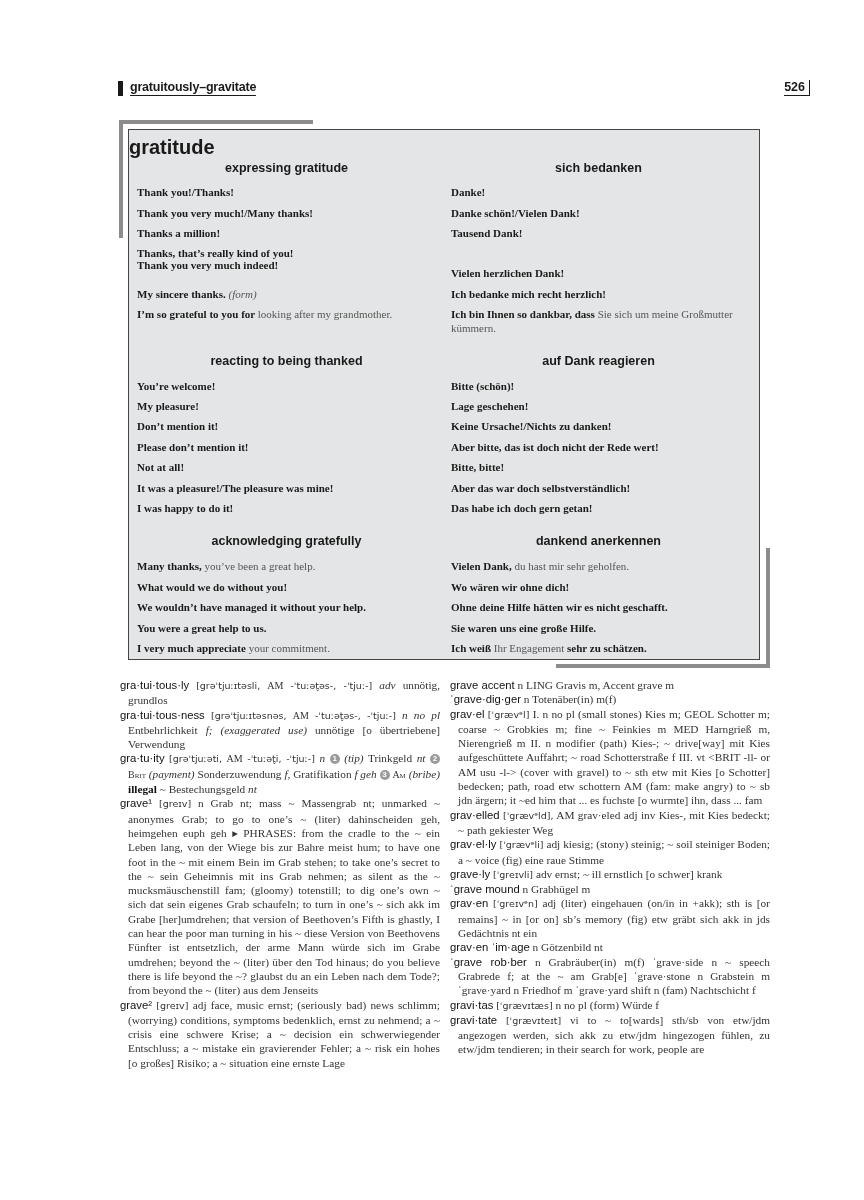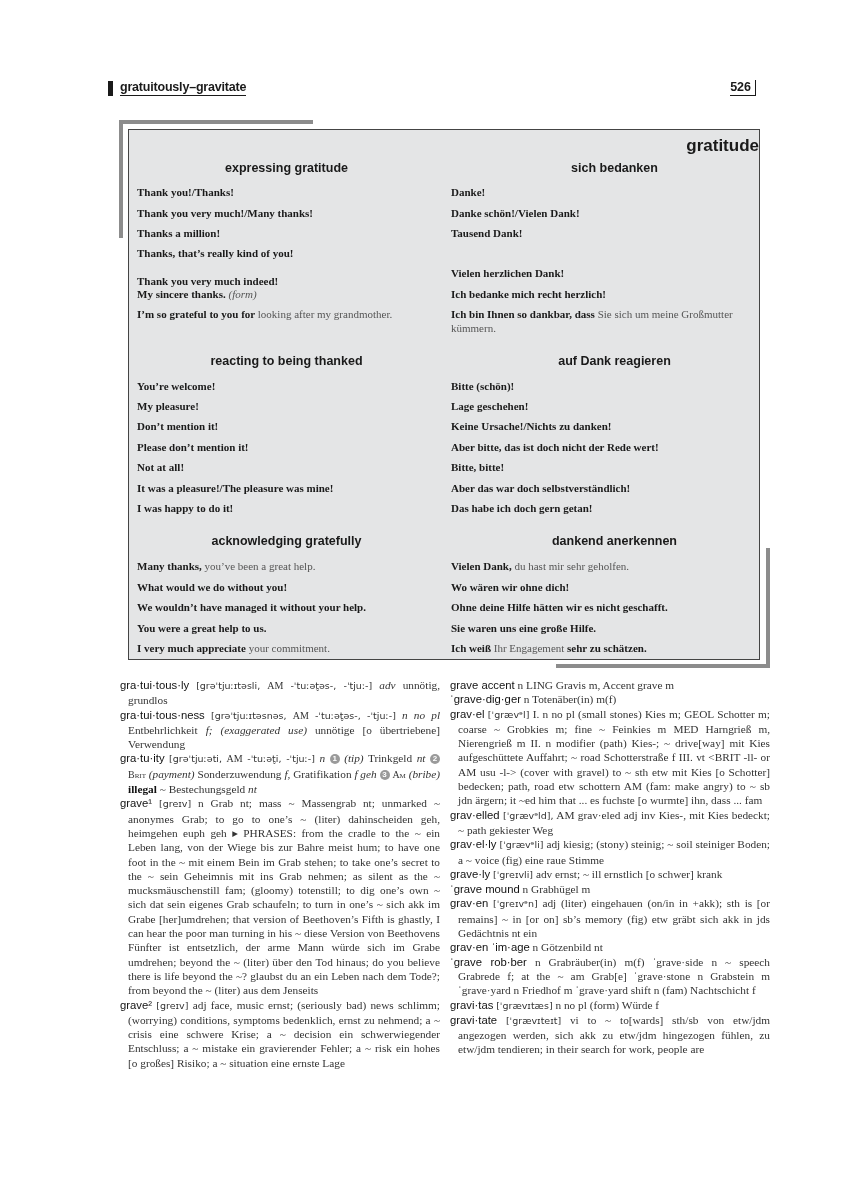--- a/index.html
+++ b/index.html
@@ -1,21 +1,21 @@
 <!DOCTYPE html>
 <html><head>
 <meta charset="utf-8">
 <style>
   html, body { margin: 0; padding: 0; }
   body {
     width: 864px; height: 1200px; background: #ffffff; position: relative; overflow: hidden;
     font-family: "Liberation Serif", "DejaVu Serif", serif; color: #1a1a1a;
   }
   .running-head {
-    position: absolute; left: 108px; top: 80px; width: 650px; height: 18px;
+    position: absolute; left: 118px; top: 80px; width: 650px; height: 18px; padding-left: 44px;
   }
   .rh-bar { position: absolute; left: 0; top: 1px; width: 5px; height: 15px; background: #1a1a1a; }
   .rh-title {
     position: absolute; left: 12px; top: 0; font-family: "Liberation Sans", sans-serif; font-weight: bold;
     font-size: 12.5px; letter-spacing: -0.2px; border-bottom: 1px solid #1a1a1a; padding-bottom: 1px;
   }
   .rh-page {
     position: absolute; right: 2px; top: 0; font-family: "Liberation Sans", sans-serif; font-weight: bold;
     font-size: 12.5px; border-bottom: 1px solid #1a1a1a; padding-bottom: 1px; padding-right: 4px;
     border-right: 1px solid #1a1a1a;
@@ -25,29 +25,29 @@
   .frame-tl-h { position: absolute; left: 119px; top: 120px; width: 194px; height: 4px; background: #8c8c8c; }
   .frame-tl-v { position: absolute; left: 119px; top: 120px; width: 4px; height: 118px; background: #8c8c8c; }
   .frame-br-h { position: absolute; left: 556px; top: 664px; width: 214px; height: 4px; background: #8c8c8c; }
   .frame-br-v { position: absolute; left: 766px; top: 548px; width: 4px; height: 120px; background: #8c8c8c; }
 
   .usage-box {
     position: absolute; left: 128px; top: 129px; width: 630px; height: 529px;
     background: #e4e5e6; border: 1px solid #444;
   }
   .box-title {
-    position: absolute; left: 0; width: 100%; top: 6px; text-align: right;
-    font-family: "Liberation Sans", sans-serif; font-weight: bold; font-size: 17px;
+    position: absolute; left: 0; width: 100%; top: 6px; text-align: left;
+    font-family: "Liberation Sans", sans-serif; font-weight: bold; font-size: 20px;
   }
   .section-head {
     position: absolute; font-family: "Liberation Sans", sans-serif; font-weight: bold; font-size: 12.5px;
     text-align: center;
   }
   .sh-en { left: 0; width: 315px; }
-  .sh-de { left: 328px; width: 315px; }
+  .sh-de { left: 312px; width: 315px; }
   .phrase {
     position: absolute; font-size: 11px; line-height: 14px; font-weight: bold; color: #1a1a1a;
   }
   .phrase .n { font-weight: normal; color: #555; }
   .phrase .i { font-style: italic; font-weight: normal; color: #555; }
   .p-en { left: 8px; width: 300px; }
   .p-de { left: 322px; width: 300px; }
 
   .dict-col {
     position: absolute; top: 678px; width: 320px; font-size: 11.3px; line-height: 14.3px; color: #333;
@@ -87,21 +87,21 @@
   <div class="section-head sh-en" style="top:31px">expressing gratitude</div>
   <div class="section-head sh-de" style="top:31px">sich bedanken</div>
 
   <div class="phrase p-en" style="top:55px">Thank you!/Thanks!</div>
   <div class="phrase p-de" style="top:55px">Danke!</div>
   <div class="phrase p-en" style="top:76px">Thank you very much!/Many thanks!</div>
   <div class="phrase p-de" style="top:76px">Danke schön!/Vielen Dank!</div>
   <div class="phrase p-en" style="top:96px">Thanks a million!</div>
   <div class="phrase p-de" style="top:96px">Tausend Dank!</div>
   <div class="phrase p-en" style="top:116px">Thanks, that’s really kind of you!</div>
-  <div class="phrase p-en" style="top:144px">Thank you very much indeed!</div>
+  <div class="phrase p-en" style="top:128px">Thank you very much indeed!</div>
   <div class="phrase p-de" style="top:136px">Vielen herzlichen Dank!</div>
   <div class="phrase p-en" style="top:157px"><span>My sincere thanks.</span> <span class="i">(form)</span></div>
   <div class="phrase p-de" style="top:157px">Ich bedanke mich recht herzlich!</div>
   <div class="phrase p-en" style="top:177px"><span>I’m so grateful to you for</span> <span class="n">looking after my grandmother.</span></div>
   <div class="phrase p-de" style="top:177px"><span>Ich bin Ihnen so dankbar, dass</span> <span class="n">Sie sich um meine Großmutter kümmern.</span></div>
 
   <div class="section-head sh-en" style="top:224px">reacting to being thanked</div>
   <div class="section-head sh-de" style="top:224px">auf Dank reagieren</div>
 
   <div class="phrase p-en" style="top:249px">You’re welcome!</div>

